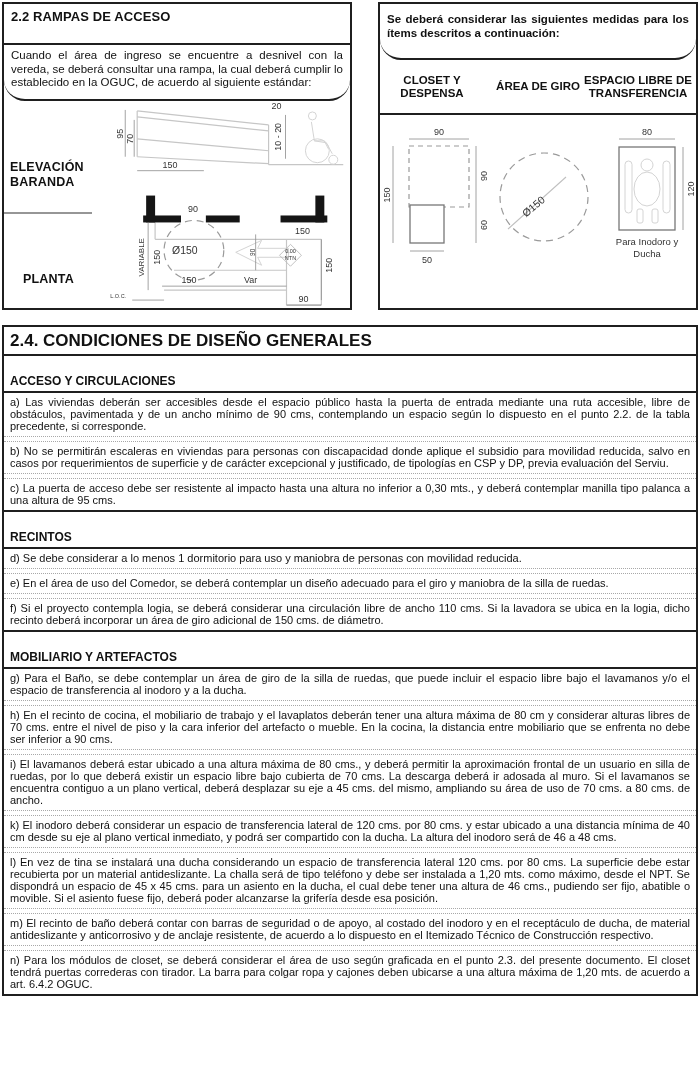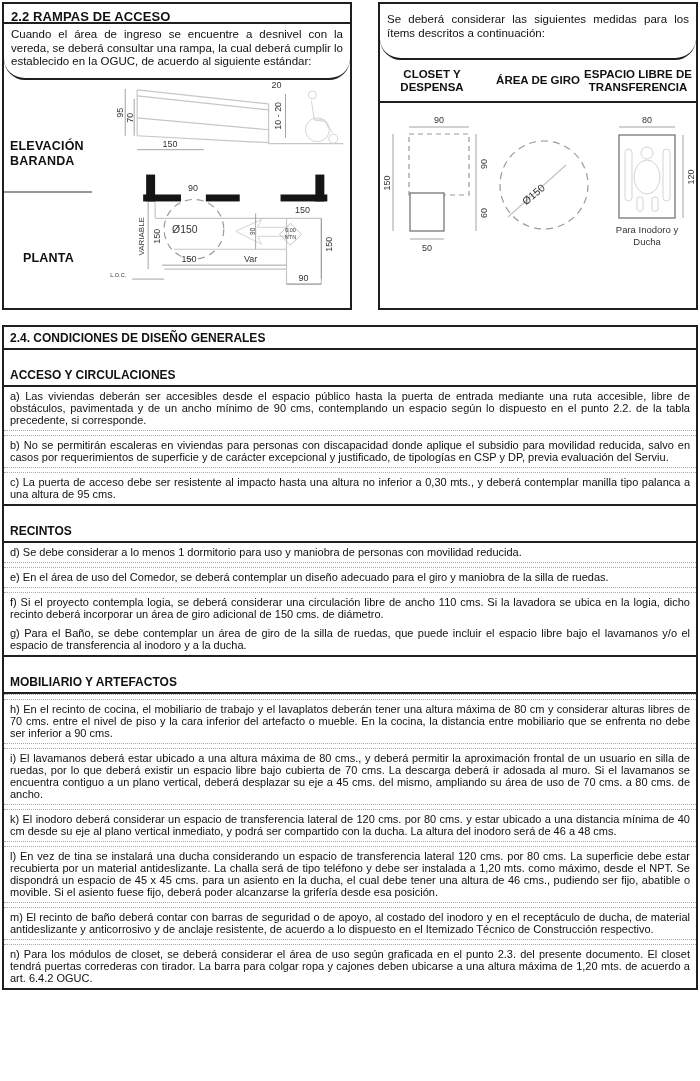--- a/index.html
+++ b/index.html
@@ -12,38 +12,38 @@
   }
   .panel {
     position: absolute;
     top: 2px;
     border: 2px solid #1f1f1f;
     background: #fff;
   }
   .panel-left  { left: 2px;   width: 350px; height: 308px; }
   .panel-right { left: 378px; width: 320px; height: 308px; }
   .panel-title {
-    height: 20px;
+    height: 41px;
     padding: 5px 23px 0 7px;
     font-size: 13px;
     font-weight: bold;
     border-bottom: 2px solid #1f1f1f;
     letter-spacing: .1px;
   }
   .panel-intro {
     height: 56px;
     padding: 4px 7px;
     font-size: 11.5px;
     line-height: 13.5px;
     text-align: justify;
     border-bottom: 2px solid #1f1f1f;
     overflow: hidden;
     border-radius: 21px;
   }
-  .panel-right .panel-intro { padding-top: 9px; }
+  .panel-right .panel-intro { padding-top: 9px; font-weight: bold; }
   .diagram-area { position: relative; width: 100%; }
   .panel-left  .diagram-area { height: 219px; }
   .panel-right .diagram-area { height: 176px; }
   .diagram-area svg { display: block; }
   .side-label {
     position: absolute;
     font-weight: bold;
     font-size: 12.5px;
     line-height: 15px;
     letter-spacing: .2px;
@@ -52,21 +52,21 @@
   .elev-label { left: 6px; top: 38px; }
   .planta-label { left: 19px; top: 150px; }
   .partial-divider {
     position: absolute;
     left: 0; top: 111px;
     width: 88px; height: 2px;
     background: #969696;
   }
   .cols-header {
     display: flex;
-    height: 43px;
+    height: 55px;
     border-bottom: 2px solid #1f1f1f;
     align-items: center;
   }
   .col-h {
     font-weight: bold;
     font-size: 11.5px;
     line-height: 12.5px;
     text-align: center;
   }
   .col-h.c1 { width: 104px; }
@@ -75,21 +75,21 @@
 
   .sec24 {
     position: absolute;
     left: 2px; top: 325px;
     width: 696px;
     border: 2px solid #1f1f1f;
     background: #fff;
   }
   .trow { padding: 0 6px; }
   .trow.title {
-    font-size: 12px;
+    font-size: 17px;
     font-weight: bold;
     padding: 4px 6px 3px 6px;
     border-bottom: 2px solid #1f1f1f;
   }
   .trow.sub {
     font-size: 12px;
     font-weight: bold;
     padding: 18px 6px 3px 6px;
     border-bottom: 2px solid #1f1f1f;
   }
@@ -271,22 +271,22 @@
   <div class="gap"></div>
   <div class="trow para">c) La puerta de acceso debe ser resistente al impacto hasta una altura no inferior a 0,30 mts., y deberá contemplar manilla tipo palanca a una altura de 95 cms.</div>
 
   <div class="trow sub bt">RECINTOS</div>
   <div class="trow para">d) Se debe considerar a lo menos 1 dormitorio para uso y maniobra de personas con movilidad reducida.</div>
   <div class="gap"></div>
   <div class="trow para">e) En el área de uso del Comedor, se deberá contemplar un diseño adecuado para el giro y maniobra de la silla de ruedas.</div>
   <div class="gap"></div>
   <div class="trow para">f) Si el proyecto contempla logia, se deberá considerar una circulación libre de ancho 110 cms. Si la lavadora se ubica en la logia, dicho recinto deberá incorporar un área de giro adicional de 150 cms. de diámetro.</div>
 
+  <div class="trow sub bt">MOBILIARIO Y ARTEFACTOS</div>
   <div class="trow para">g) Para el Baño, se debe contemplar un área de giro de la silla de ruedas, que puede incluir el espacio libre bajo el lavamanos y/o el espacio de transferencia al inodoro y a la ducha.</div>
-  <div class="trow sub bt">MOBILIARIO Y ARTEFACTOS</div>
   <div class="gap"></div>
   <div class="trow para">h) En el recinto de cocina, el mobiliario de trabajo y el lavaplatos deberán tener una altura máxima de 80 cm y considerar alturas libres de 70 cms. entre el nivel de piso y la cara inferior del artefacto o mueble. En la cocina, la distancia entre mobiliario que se enfrenta no debe ser inferior a 90 cms.</div>
   <div class="gap"></div>
   <div class="trow para">i) El lavamanos deberá estar ubicado a una altura máxima de 80 cms., y deberá permitir la aproximación frontal de un usuario en silla de ruedas, por lo que deberá existir un espacio libre bajo cubierta de 70 cms. La descarga deberá ir adosada al muro. Si el lavamanos se encuentra contiguo a un plano vertical, deberá desplazar su eje a 45 cms. del mismo, ampliando su área de uso de 70 cms. a 80 cms. de ancho.</div>
   <div class="gap"></div>
   <div class="trow para">k) El inodoro deberá considerar un espacio de transferencia lateral de 120 cms. por 80 cms. y estar ubicado a una distancia mínima de 40 cm desde su eje al plano vertical inmediato, y podrá ser compartido con la ducha. La altura del inodoro será de 46 a 48 cms.</div>
   <div class="gap"></div>
   <div class="trow para">l) En vez de tina se instalará una ducha considerando un espacio de transferencia lateral 120 cms. por 80 cms. La superficie debe estar recubierta por un material antideslizante. La challa será de tipo teléfono y debe ser instalada a 1,20 mts. como máximo, desde el NPT. Se dispondrá un espacio de 45 x 45 cms. para un asiento en la ducha, el cual debe tener una altura de 46 cms., pudiendo ser fijo, abatible o movible. Si el asiento fuese fijo, deberá poder alcanzarse la grifería desde esa posición.</div>
   <div class="gap"></div>
   <div class="trow para">m) El recinto de baño deberá contar con barras de seguridad o de apoyo, al costado del inodoro y en el receptáculo de ducha, de material antideslizante y anticorrosivo y de anclaje resistente, de acuerdo a lo dispuesto en el Itemizado Técnico de Construcción respectivo.</div>

